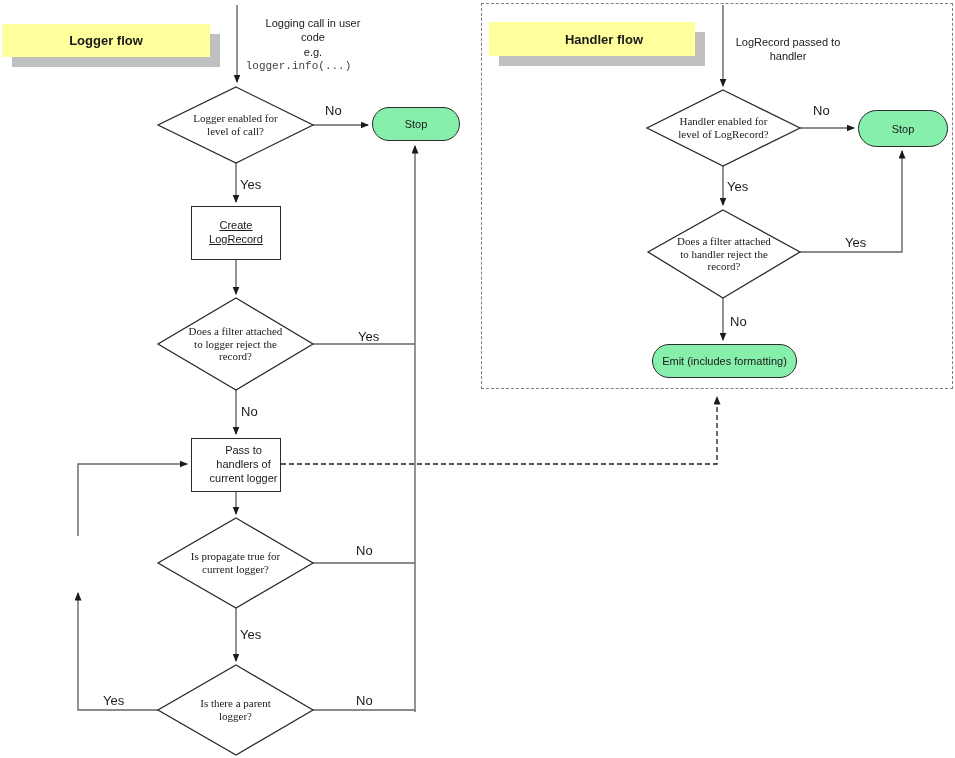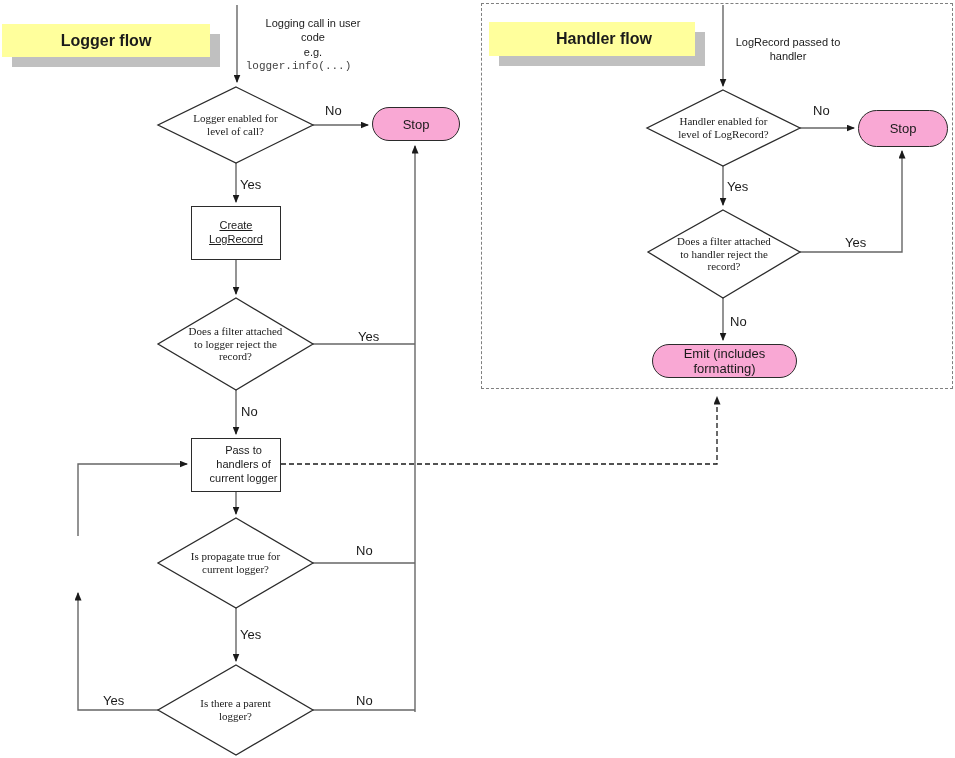--- a/index.html
+++ b/index.html
@@ -17,21 +17,21 @@
     position: absolute;
     border: 1px dashed #7f7f7f;
     z-index: 0;
     background: #ffffff;
   }
   .flow-title {
     position: absolute;
     background: #ffff9c;
     box-shadow: 10px 10px 0 0 #c0c0c0;
     display: flex; align-items: center; justify-content: center;
-    font-size: 16px; font-weight: bold;
+    font-size: 13px; font-weight: bold;
     z-index: 2;
   }
   .note {
     position: absolute;
     text-align: center;
     font-size: 11px;
     line-height: 1.3;
     white-space: pre-line;
     z-index: 2;
   }
@@ -61,26 +61,26 @@
     border: 1.4px solid #2b2b2b;
     display: flex; align-items: center; justify-content: center;
     text-align: center;
     font-size: 11px;
     line-height: 1.25;
     white-space: pre-line;
     z-index: 2;
   }
   .pill {
     position: absolute;
-    background: #f9a8d4;
+    background: #86efac;
     border: 1.4px solid #2b2b2b;
     border-radius: 999px;
     display: flex; align-items: center; justify-content: center;
     text-align: center;
-    font-size: 13px;
+    font-size: 11px;
     z-index: 2;
   }
   .edge-label {
     position: absolute;
     font-size: 13px;
     background: transparent;
     z-index: 2;
     white-space: nowrap;
   }
 </style>

